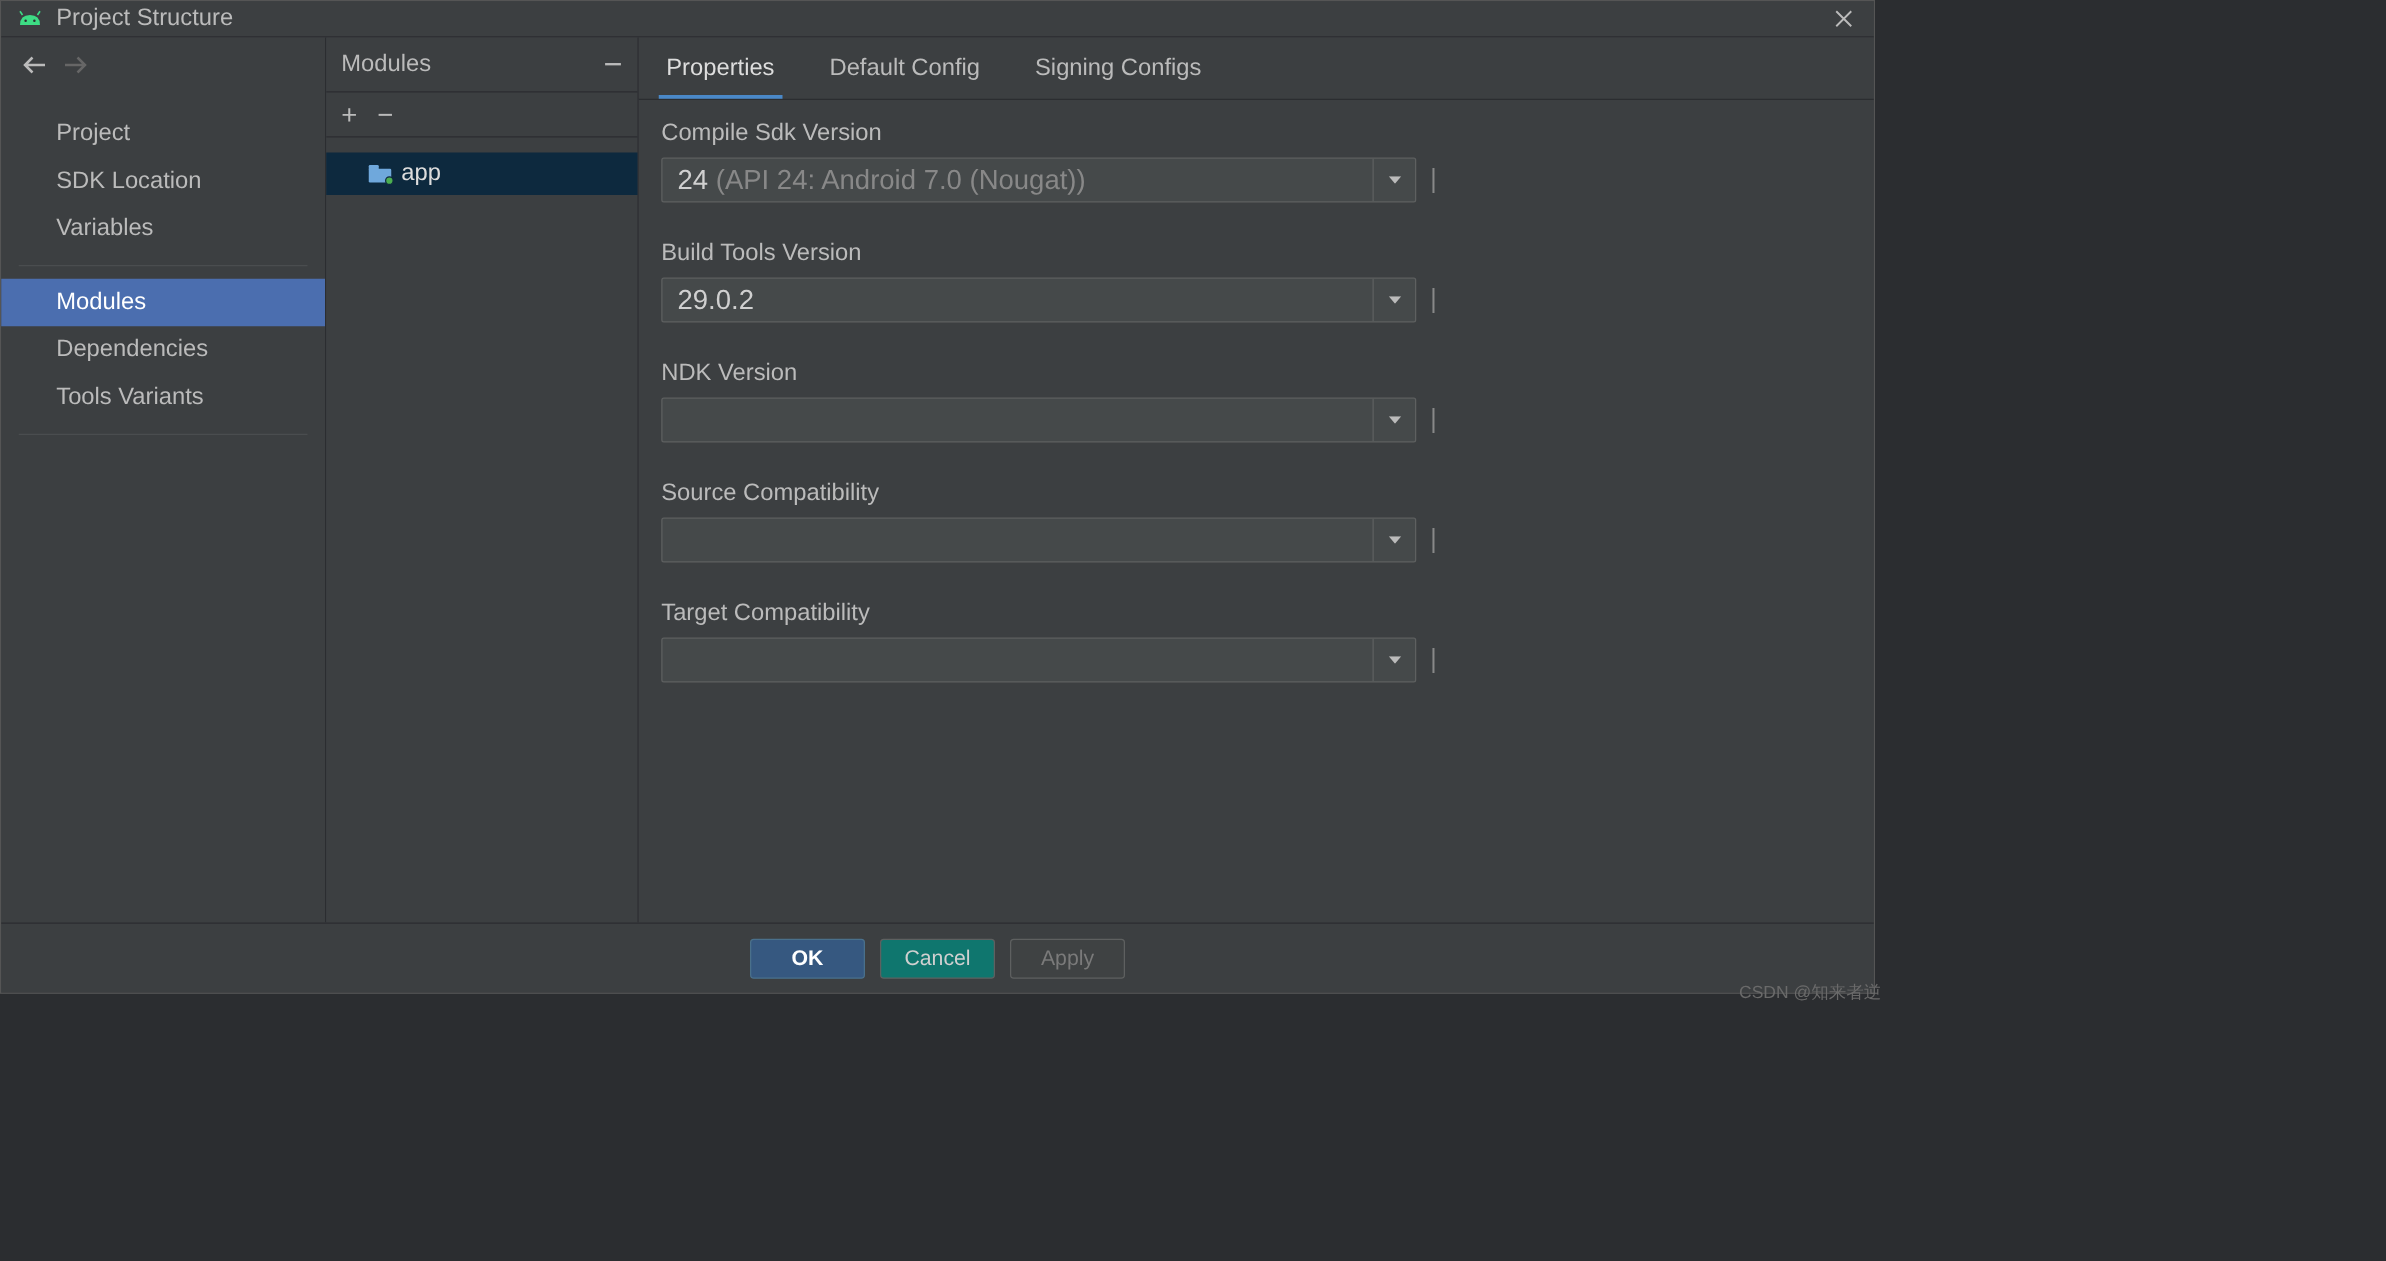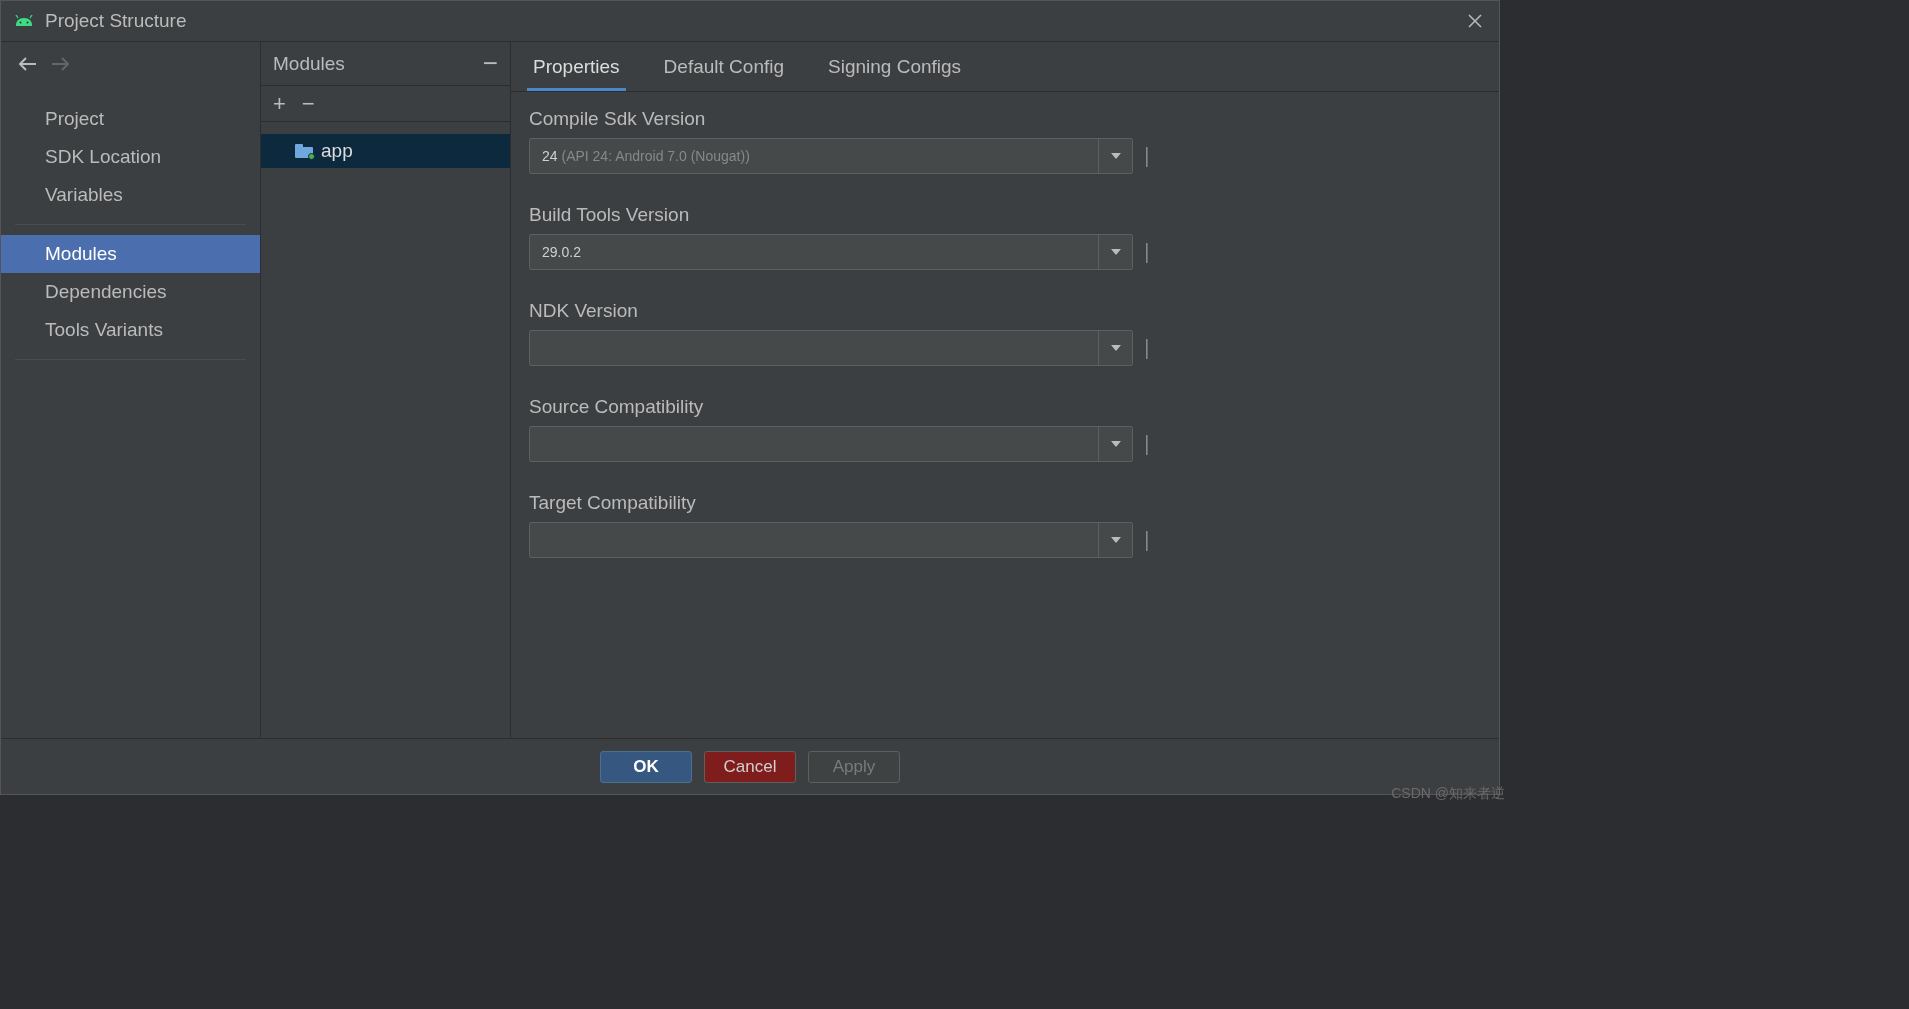--- a/index.html
+++ b/index.html
@@ -16,21 +16,21 @@
       position: absolute;
       top: 0; left: 0;
       width: 1500px;
       height: 795px;
       background: #3c3f41;
       border: 1px solid #555;
       display: flex;
       flex-direction: column;
     }
     .titlebar {
-      height: 41px;
+      height: 29px;
       background: #3c3f41;
       display: flex;
       align-items: center;
       padding: 0 12px;
       border-bottom: 1px solid #2b2d30;
     }
     .titlebar .android-icon {
       margin-right: 10px;
       display:flex; align-items:center;
     }
@@ -217,21 +217,21 @@
       background: #45494a;
       border: 1px solid #5e6060;
       border-radius: 2px;
       display:flex;
       align-items:center;
       position:relative;
     }
     .combo-text {
       flex:1;
       padding: 0 12px;
-      font-size: 14px;
+      font-size: 22px;
       color: #d0d0d0;
       white-space: nowrap;
       overflow: hidden;
     }
     .combo-text .hint { color: #888; }
     .combo-btn {
       width: 34px;
       height: 100%;
       border-left: 1px solid #5e6060;
       display:flex;
@@ -256,21 +256,21 @@
       align-items:center;
       justify-content:center;
       gap: 12px;
       padding: 0 16px;
       background:#3c3f41;
     }
     .btn {
       min-width: 92px;
       height: 32px;
       border: 1px solid #5e6060;
-      background: #7f1d1d;
+      background: #0f766e;
       color: #d0d0d0;
       font-size: 17px;
       border-radius: 3px;
       display:flex;
       align-items:center;
       justify-content:center;
       cursor:pointer;
       padding: 0 18px;
     }
     .btn.primary {

